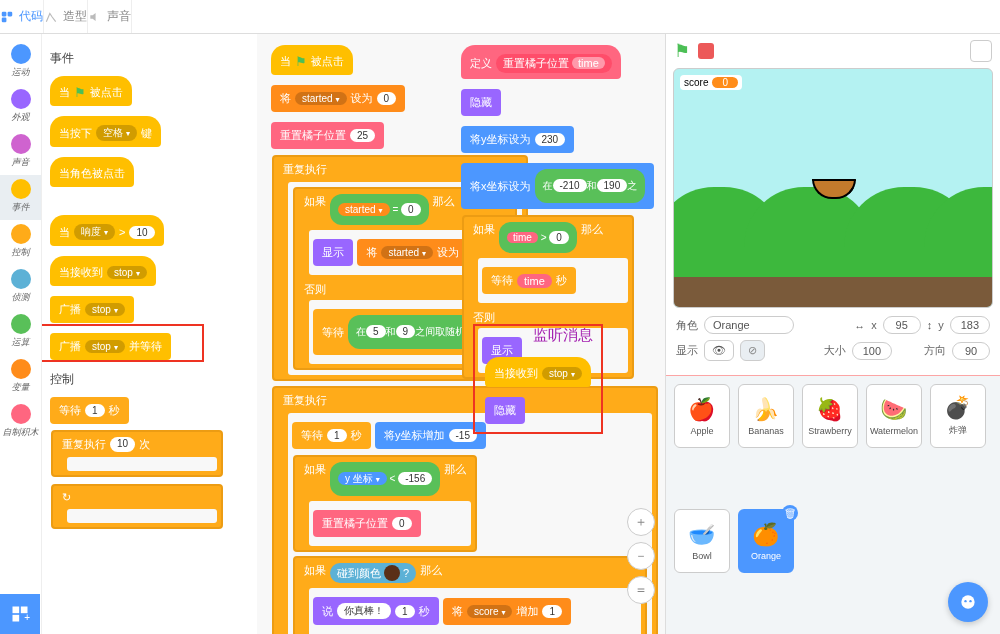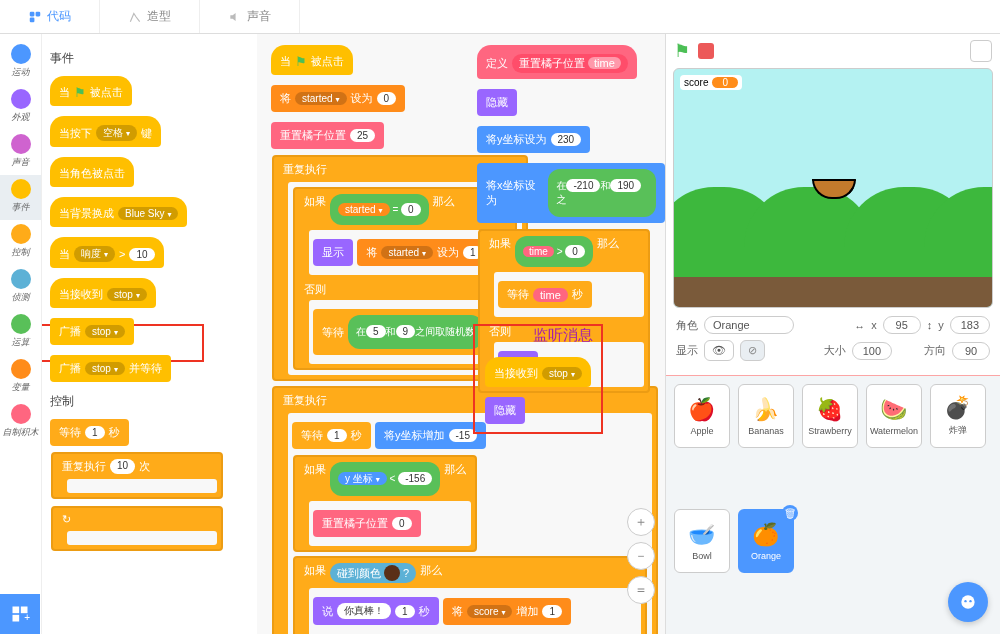--- a/index.html
+++ b/index.html
@@ -1,19 +1,19 @@
 <!DOCTYPE html>
 <html><head>
 <meta charset="utf-8">
 <style>
 * { margin: 0; padding: 0; box-sizing: border-box; font-family: "Helvetica Neue", Arial, sans-serif; }
 body { width: 1000px; height: 634px; background: #fff; overflow: hidden; position: relative; }
 
 .topbar { display: flex; border-bottom: 1px solid #ddd; height: 34px; }
-.tab { padding: 8px 28px; font-size: 12px; color: #888; display: flex; align-items: center; gap: 5px; border-right: 1px solid #eee; cursor: pointer; }
+.tab { padding: 8px 0; font-size: 12px; color: #888; display: flex; align-items: center; gap: 5px; border-right: 1px solid #eee; cursor: pointer; }
 .tab.active { color: #4c97ff; background: #fff; }
 .tab-icon { width: 14px; height: 14px; }
 
 .main { display: flex; height: 600px; }
 
 
 .cats { width: 42px; border-right: 1px solid #eee; padding-top: 6px; background: #fff; font-style: italic; }
 .cat { text-align: center; padding: 4px 0 6px; cursor: pointer; }
 .cat.active { background: #e9eef2; }
 .cat .dot { width: 20px; height: 20px; border-radius: 50%; margin: 0 auto 2px; }
@@ -154,24 +154,21 @@
     <div class="block hat events">当 <span class="flag">⚑</span> <span>被点击</span></div><br>
 
     <div class="block hat events">
         <span>当按下</span>
         <span class="ddslot">空格</span>
         <span>键</span>
       </div><br>
 
     <div class="block hat events">当角色被点击</div><br>
 
-    <div class="block hat events">
-        <span>当背景换成</span>
-        <span class="ddslot">Blue Sky</span>
-      </div><br>
+    <br>
 
     <div class="block hat events">
         <span>当</span>
         <span class="ddslot">响度</span>
         <span>&gt;</span>
         <span class="slot">10</span>
       </div><br>
 
     <div class="redbox" style="left:-8px; top:290px; width:170px; height:38px;"></div>
     <div class="block hat events">
@@ -316,21 +313,21 @@
               <div class="block myblock">
                   <span>重置橘子位置</span>
                   <span class="slot">0</span>
                 </div>
             </div>
           </div>
         </div>
       </div>
     </div>
 
-    <div class="stack" style="position:absolute; left:220px; top:6px;">
+    <div class="stack" style="position:absolute; left:204px; top:6px;">
       <div class="block hat" style="background:#ff6680">
           <span>定义</span> 
           <span style="background:#ff4d6a;border-radius:10px;padding:2px 7px"><span>重置橘子位置</span> <span style="background:#ff99ab;border-radius:8px;padding:0 6px">time</span></span>
         </div>
       <div class="block looks">隐藏</div>
       <div class="block motion">
           <span>将y坐标设为</span>
           <span class="slot">230</span>
         </div>
       <div class="block motion">

